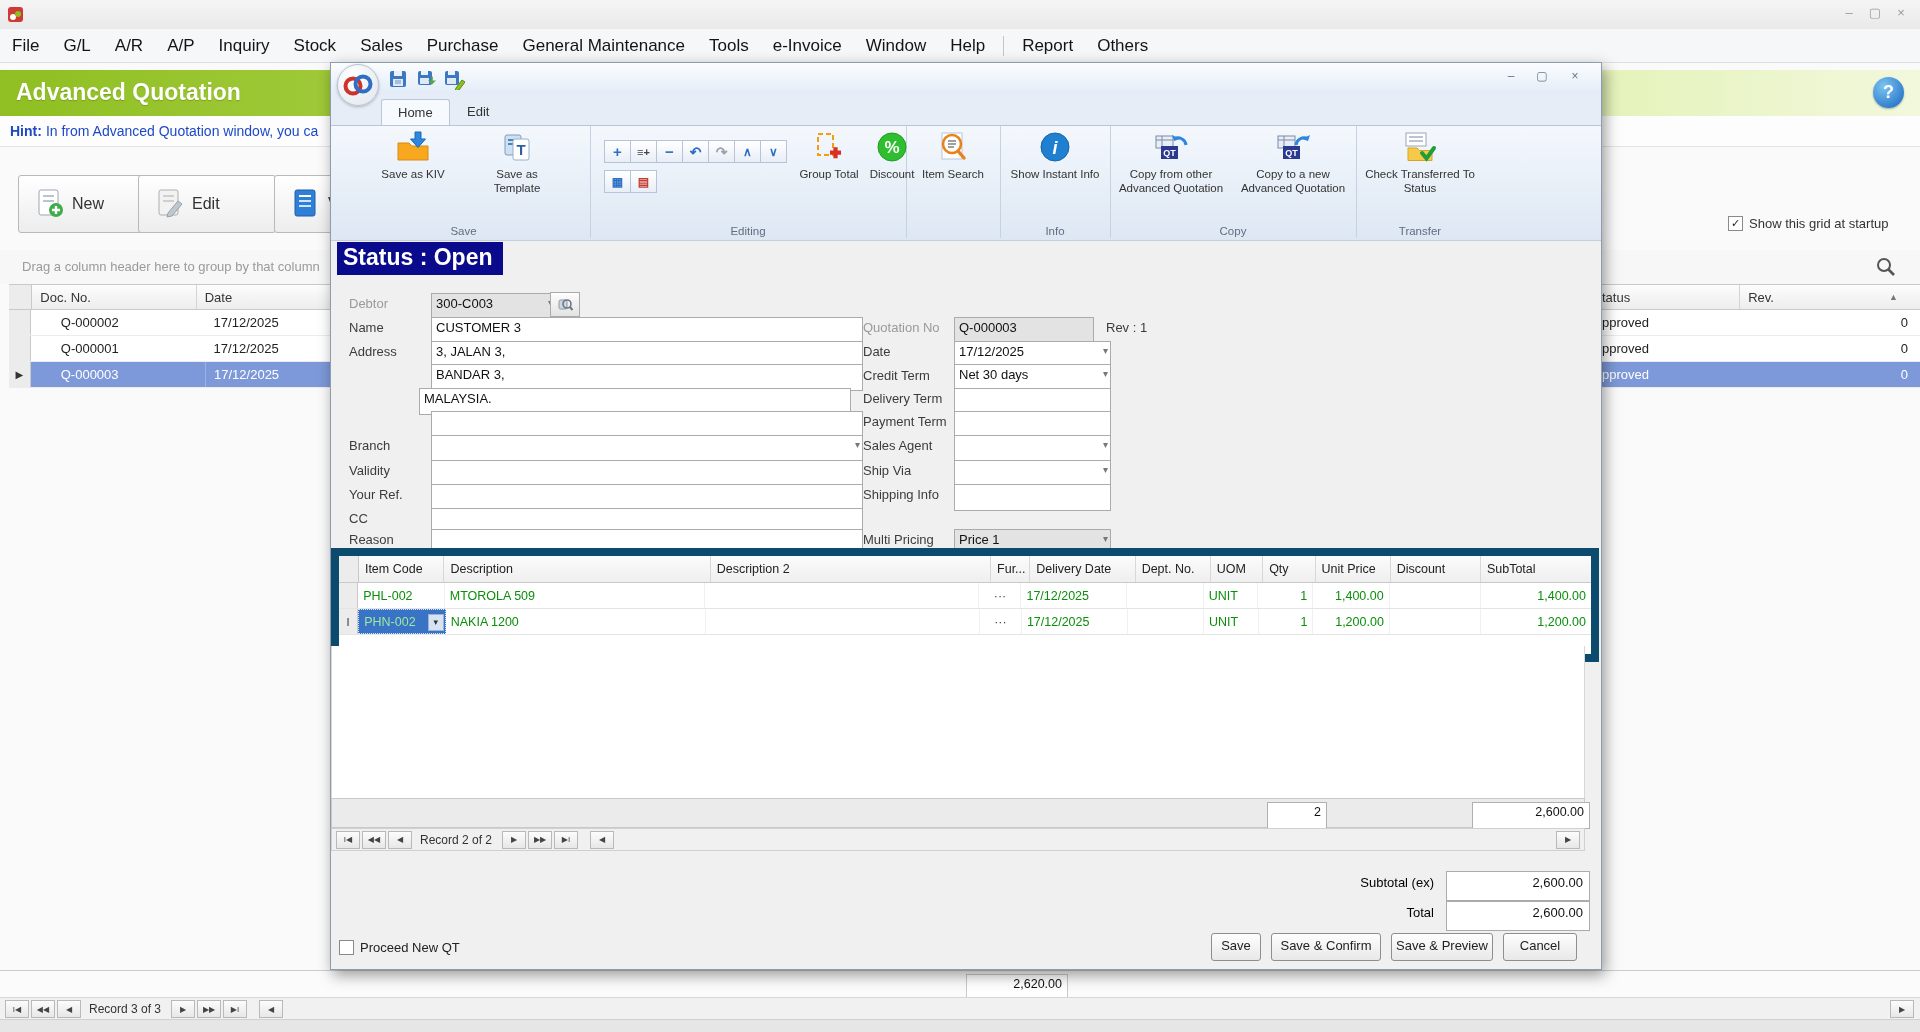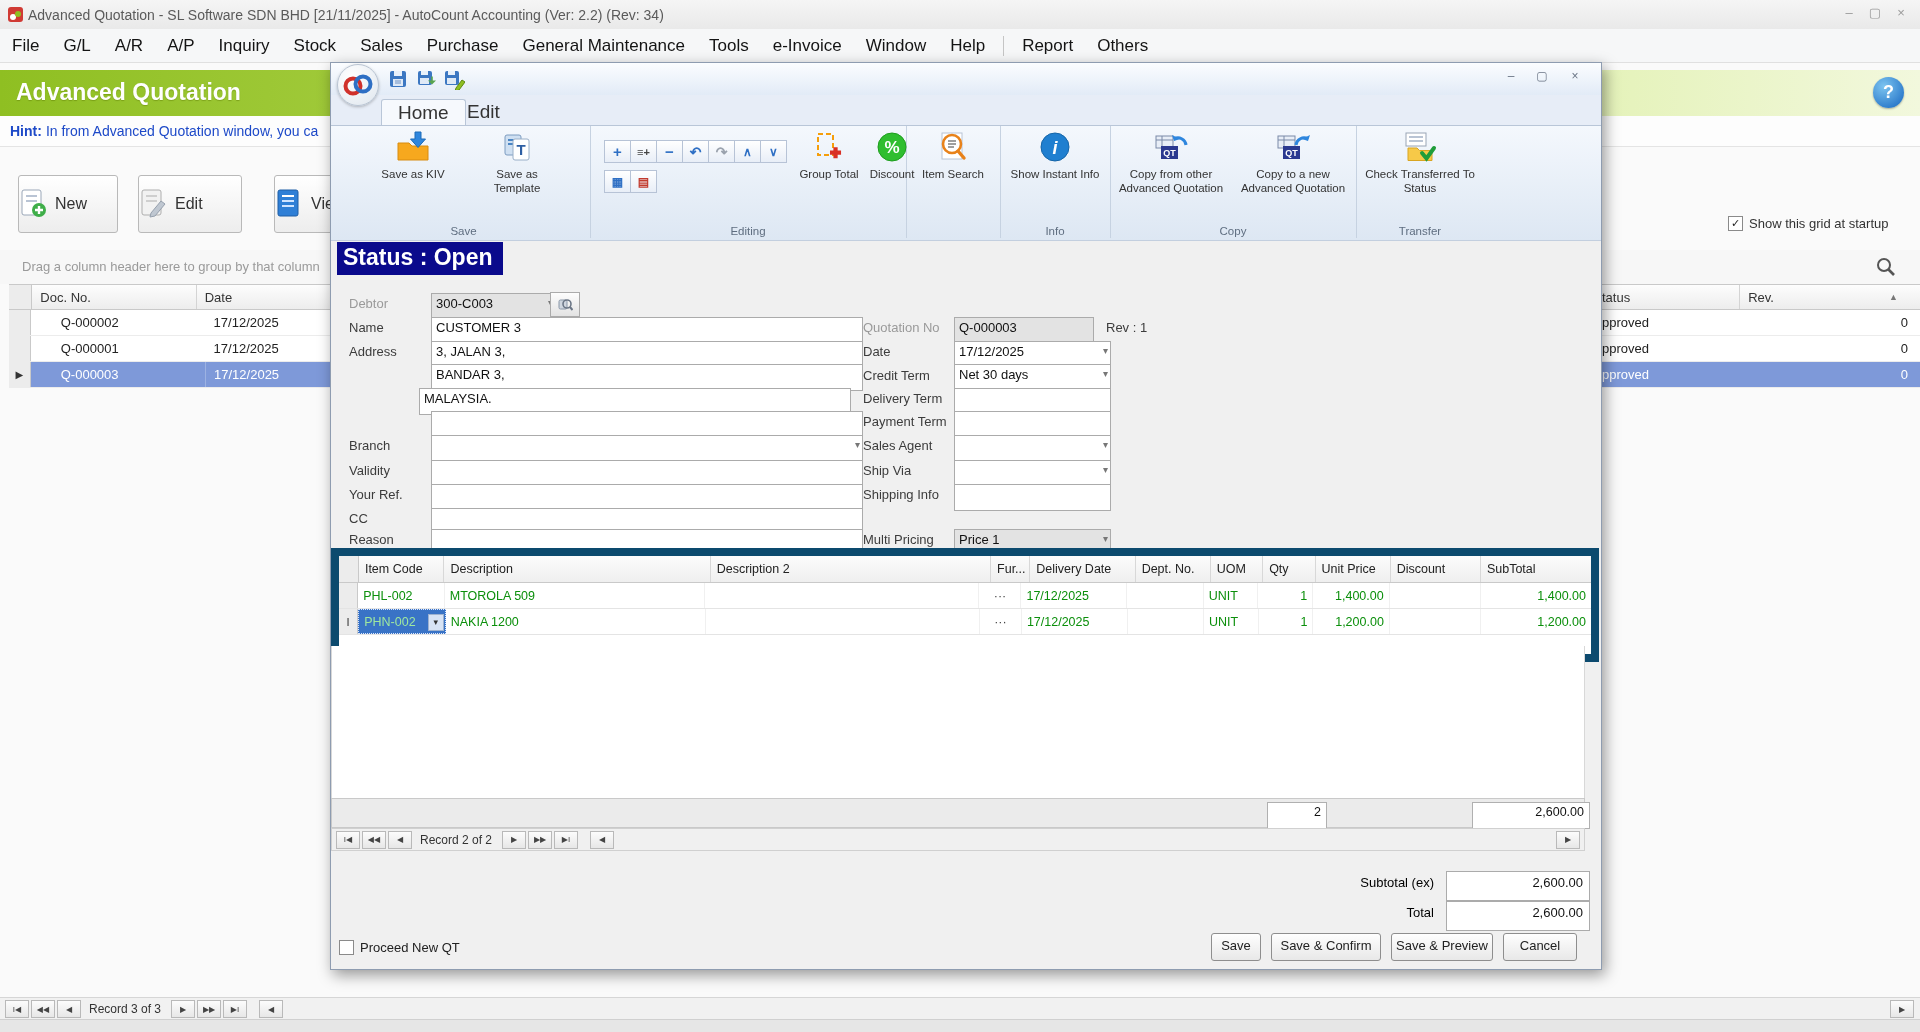--- a/index.html
+++ b/index.html
@@ -14,21 +14,21 @@
   .menu-item{padding:5px 12px;font-size:17px;color:#141414}
   .menu-sep{width:1px;height:20px;background:#c5c5c5;margin:0 6px}
   
   .banner{left:0;top:70px;width:1920px;height:46px;background:linear-gradient(to right,#8fbf22,#b9d95c 45%,#e6f3bd 85%,#f2f8dd)}
   .banner .ptitle{position:absolute;left:16px;top:9px;font-size:23px;font-weight:bold;color:#ffffff;text-shadow:0 1px 1px rgba(90,120,0,.45)}
   .helpbtn{position:absolute;left:1873px;top:7px;width:31px;height:31px;border-radius:50%;background:radial-gradient(circle at 35% 30%,#7cc4f0,#1565c0);color:#fff;font-weight:bold;font-size:18px;text-align:center;line-height:31px;box-shadow:0 1px 2px rgba(0,0,0,.3)}
   
   .hintbar{left:0;top:116px;width:1920px;height:30px;background:#fdfdfd;border-bottom:1px solid #e4e4e4;display:flex;align-items:center;padding-left:10px;font-size:14px;color:#1d49c8;white-space:nowrap;overflow:hidden}
   .hintbar b{margin-right:4px}
   
-  .btn3d{position:absolute;height:56px;background:linear-gradient(#ffffff,#ededed);border:1px solid #b9b9b9;border-radius:3px;display:flex;align-items:center;padding:0 0;font-size:16px;color:#333;gap:8px}
+  .btn3d{position:absolute;height:56px;background:linear-gradient(#ffffff,#ededed);border:1px solid #b9b9b9;border-radius:3px;display:flex;align-items:center;padding:0 17px;font-size:16px;color:#333;gap:8px}
   
   .cbx{display:inline-block;width:13px;height:13px;background:#fff;border:1px solid #8a8a8a;font-size:11px;line-height:12px;text-align:center;color:#222;vertical-align:middle}
   
   .ghead{display:flex;height:24px;background:linear-gradient(#fdfdfd,#ededed);border-top:1px solid #c9c9c9;border-bottom:1px solid #c9c9c9;font-size:13px;color:#333}
   .ghc{display:flex;align-items:center;padding-left:8px;border-right:1px solid #d4d4d4;overflow:hidden}
   .bgrow{display:flex;height:25px;font-size:13px;color:#222;background:#fff;border-bottom:1px solid #ececec}
   .bgc{display:flex;align-items:center;padding-left:8px;overflow:hidden}
   .indcell{width:24px;background:#ececec;border-right:1px solid #c9c9c9;display:flex;align-items:center;justify-content:center;font-size:10px;color:#333}
   .selrow{background:#7e99d9 !important;color:#fff !important}
   
@@ -37,21 +37,21 @@
   .vcr{min-width:18px;height:16px;background:linear-gradient(#fcfcfc,#e7e7e7);border:1px solid #b9b9b9;font-size:8px;color:#444;display:flex;align-items:center;justify-content:center;margin-left:2px;padding:0 2px}
   .bstrip{left:0;top:1019px;width:1920px;height:13px;background:#e6e6e6;border-top:1px solid #d0d0d0}
   
   .dialog{left:330px;top:62px;width:1270px;height:906px;background:#f0f0f0;border:1px solid #8e9cb0;box-shadow:3px 5px 14px rgba(0,0,0,.4)}
   .dlg-title{position:absolute;left:0;top:0;width:100%;height:32px;background:linear-gradient(#fbfdff,#e2ebf7);border-bottom:1px solid #ccd7e6;}
   .dlg-title .dtext{position:absolute;left:140px;right:120px;top:8px;text-align:center;font-size:13.5px;color:#3c3c3c;white-space:nowrap;overflow:hidden}
   .dlg-ctl{position:absolute;top:6px;width:24px;height:18px;text-align:center;font-size:12px;color:#6b7686}
   .logo{position:absolute;left:6px;top:1px;width:40px;height:40px;border-radius:50%;background:radial-gradient(circle at 35% 30%,#ffffff,#dfe6ee);border:1px solid #b9c4d2;box-shadow:0 1px 3px rgba(0,0,0,.25);z-index:5}
   .qicon{position:absolute;top:7px;width:22px;height:20px}
   .tabrow{position:absolute;left:0;top:32px;width:100%;height:30px;background:#e7edf7}
-  .tab{position:absolute;top:4px;height:26px;padding:0 16px;font-size:19px;color:#333;line-height:26px}
+  .tab{position:absolute;top:4px;height:26px;padding:0 16px;font-size:13px;color:#333;line-height:26px}
   .tab.active{background:#f6f9fd;border:1px solid #b9c6d8;border-bottom:none;border-radius:3px 3px 0 0}
   .ribbon{position:absolute;left:0;top:62px;width:100%;height:114px;background:linear-gradient(#f4f8fd,#dde7f3);border-top:1px solid #b9c6d8;border-bottom:1px solid #c3cfdf}
   .rgroup{position:absolute;top:0;height:112px;border-right:1px solid #c6d2e1}
   .rgl{position:absolute;bottom:1px;left:0;width:100%;text-align:center;font-size:11.5px;color:#5f6e80}
   .rbig{position:absolute;top:3px;display:flex;flex-direction:column;align-items:center;font-size:11.5px;color:#333;text-align:center;line-height:1.2}
   .rbig .ric{height:36px;display:flex;align-items:center;justify-content:center;margin-bottom:3px}
   .sbtn{position:absolute;width:25px;height:21px;background:linear-gradient(#ffffff,#e8eef7);border:1px solid #b7c3d6;display:flex;align-items:center;justify-content:center;font-size:12px;font-weight:bold}
   .statusbanner{position:absolute;left:6px;top:179px;background:#0a0a8c;color:#fff;font-size:23px;font-weight:bold;padding:2px 10px 4px 6px}
   
   .lbl{position:absolute;font-size:13px;color:#3c3c3c;white-space:nowrap}
@@ -80,21 +80,20 @@
 <body>
 
 <div id="app">
 
   <div class="abs titlebar">
     <svg class="abs" style="left:7px;top:6px" width="17" height="17" viewBox="0 0 17 17">
         <rect x="1" y="1" width="15" height="15" rx="3" fill="#d03a34"></rect>
         <circle cx="6" cy="11" r="3" fill="#fff"></circle>
         <circle cx="11" cy="8" r="3" fill="#8fbf22"></circle>
       </svg>
-    <span class="ttext" style="margin-left:28px">Advanced Quotation - SL Software SDN BHD [21/11/2025] - AutoCount Accounting (Ver: 2.2) (Rev: 34)</span>
     <div class="abs" style="right:6px;top:5px;display:flex">
       <div class="winctl">–</div>
       <div class="winctl">▢</div>
       <div class="winctl">×</div>
     </div>
   </div>
 
   <div class="abs menubar">
     <div class="menu-item">File</div>
     <div class="menu-item">G/L</div>
@@ -204,20 +203,23 @@
     <div class="bgrow">
       <div class="bgc" style="width:142px;padding-left:2px">pproved</div>
       <div class="bgc" style="width:178px;justify-content:flex-end;padding-right:12px">0</div>
     </div>
     <div class="bgrow selrow">
       <div class="bgc" style="width:142px;padding-left:2px">pproved</div>
       <div class="bgc" style="width:178px;justify-content:flex-end;padding-right:12px">0</div>
     </div>
   </div>
 
+  <div class="abs botbar">
+    <div class="abs" style="left:966px;top:3px;width:90px;height:19px;background:#fff;border:1px solid #c9c9c9;font-size:12.5px;text-align:right;padding:2px 5px;color:#111">2,620.00</div>
+  </div>
 
   <div class="abs navbar">
     <div class="vcr" style="margin-left:5px">Ι◀</div>
     <div class="vcr">◀◀</div>
     <div class="vcr">◀</div>
     <span style="margin:0 8px">Record 3 of 3</span>
     <div class="vcr">▶</div>
     <div class="vcr">▶▶</div>
     <div class="vcr">▶Ι</div>
     <div class="vcr" style="margin-left:12px">◀</div>

